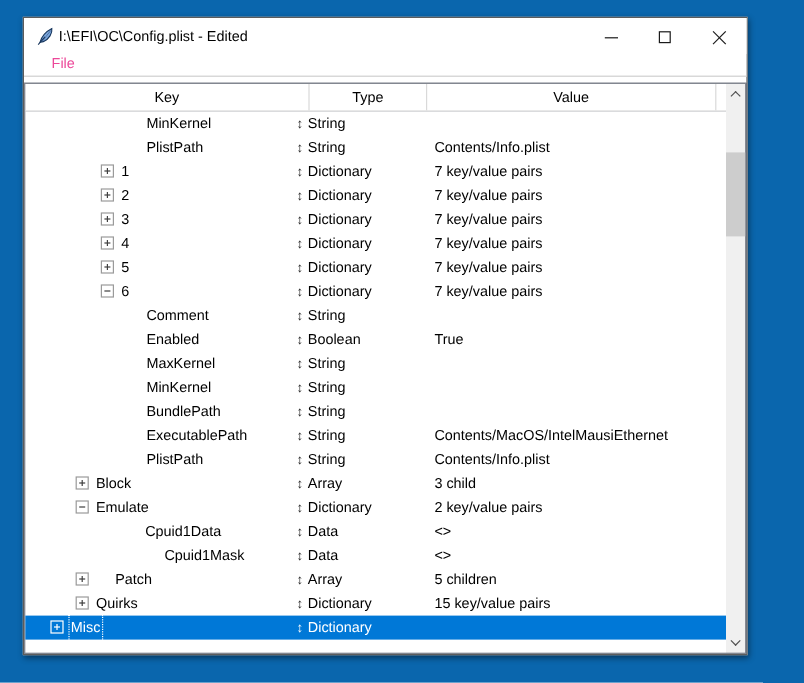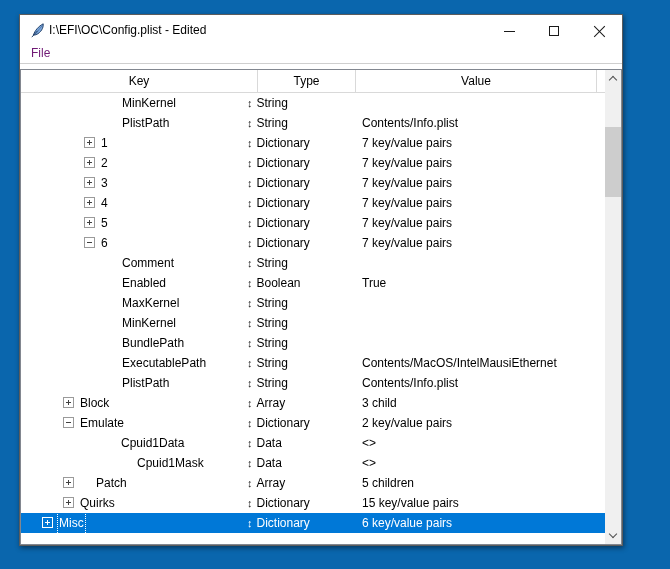--- a/index.html
+++ b/index.html
@@ -20,21 +20,21 @@
   .max-glyph { position:absolute; left:17px; top:11px; width:10px; height:10px; border:1px solid #1a1a1a; }
   .close-glyph { position:absolute; left:16px; top:10px; width:13px; height:13px; }
   .close-glyph::before, .close-glyph::after { content:""; position:absolute; left:6px; top:-1px;
       width:1px; height:15px; background:#1a1a1a; }
   .close-glyph::before { transform:rotate(45deg); }
   .close-glyph::after  { transform:rotate(-45deg); }
 
   
   .menubar { position:absolute; left:0; top:30px; right:0; height:19px; background:#fff;
              border-bottom:1px solid #cfcfcf; font-size:12px; }
-  .menu-item { display:inline-block; padding:0 11px; height:18px; line-height:17px; color:#701a75; }
+  .menu-item { display:inline-block; padding:0 23px; height:18px; line-height:17px; color:#ec4899; }
 
   
   .tree { position:absolute; left:0; right:0; top:54px; bottom:0;
           border:1px solid #828790; background:#0f172a; }
   .tree-header { position:absolute; left:0; top:0; right:16px; height:23px; background:#fff;
                  border-bottom:1px solid #d9d9d9; }
   .hcell { position:absolute; top:0; height:22px; line-height:22px; font-size:12px;
            text-align:center; color:#000; white-space:nowrap; }
   .hcell.sep { border-right:1px solid #d9d9d9; }
   .rows { position:absolute; left:0; top:23px; right:16px; bottom:0; overflow:hidden; background:#fff; }
@@ -283,21 +283,20 @@
     <span class="valuecell">15 key/value pairs</span>
     <span class="handle">≡</span>
   </div>
           <div class="trow selected">
     <span class="expander" style="left: 21px;">
               <span class="eh"></span>
               <span class="ev"></span>
             </span>
     <span class="keytext" style="left: 38px;">Misc</span>
     <span class="typecell"><span class="type-icon">↕</span><span class="typetext">Dictionary</span></span>
-    <span class="valuecell">6 key/value pairs</span>
     <span class="handle">≡</span>
   </div>
         </div>
       <div class="vscroll">
         <div class="scroll-btn up">
           <span class="chev"></span>
         </div>
         <div class="scroll-thumb"></div>
         <div class="scroll-btn down">
           <span class="chev"></span>

